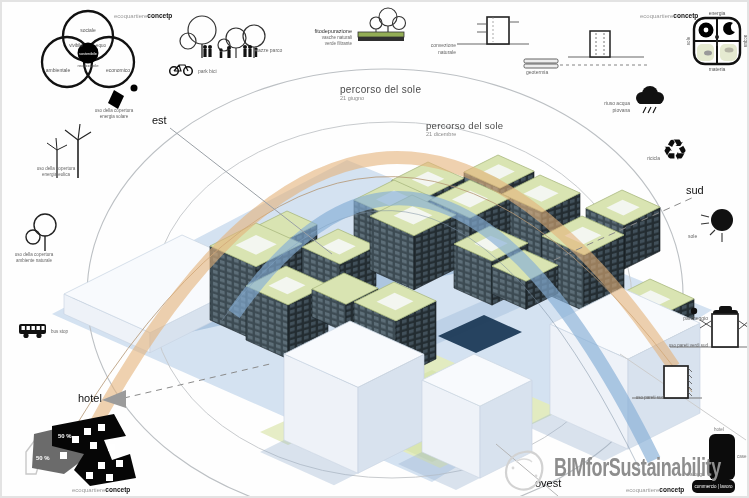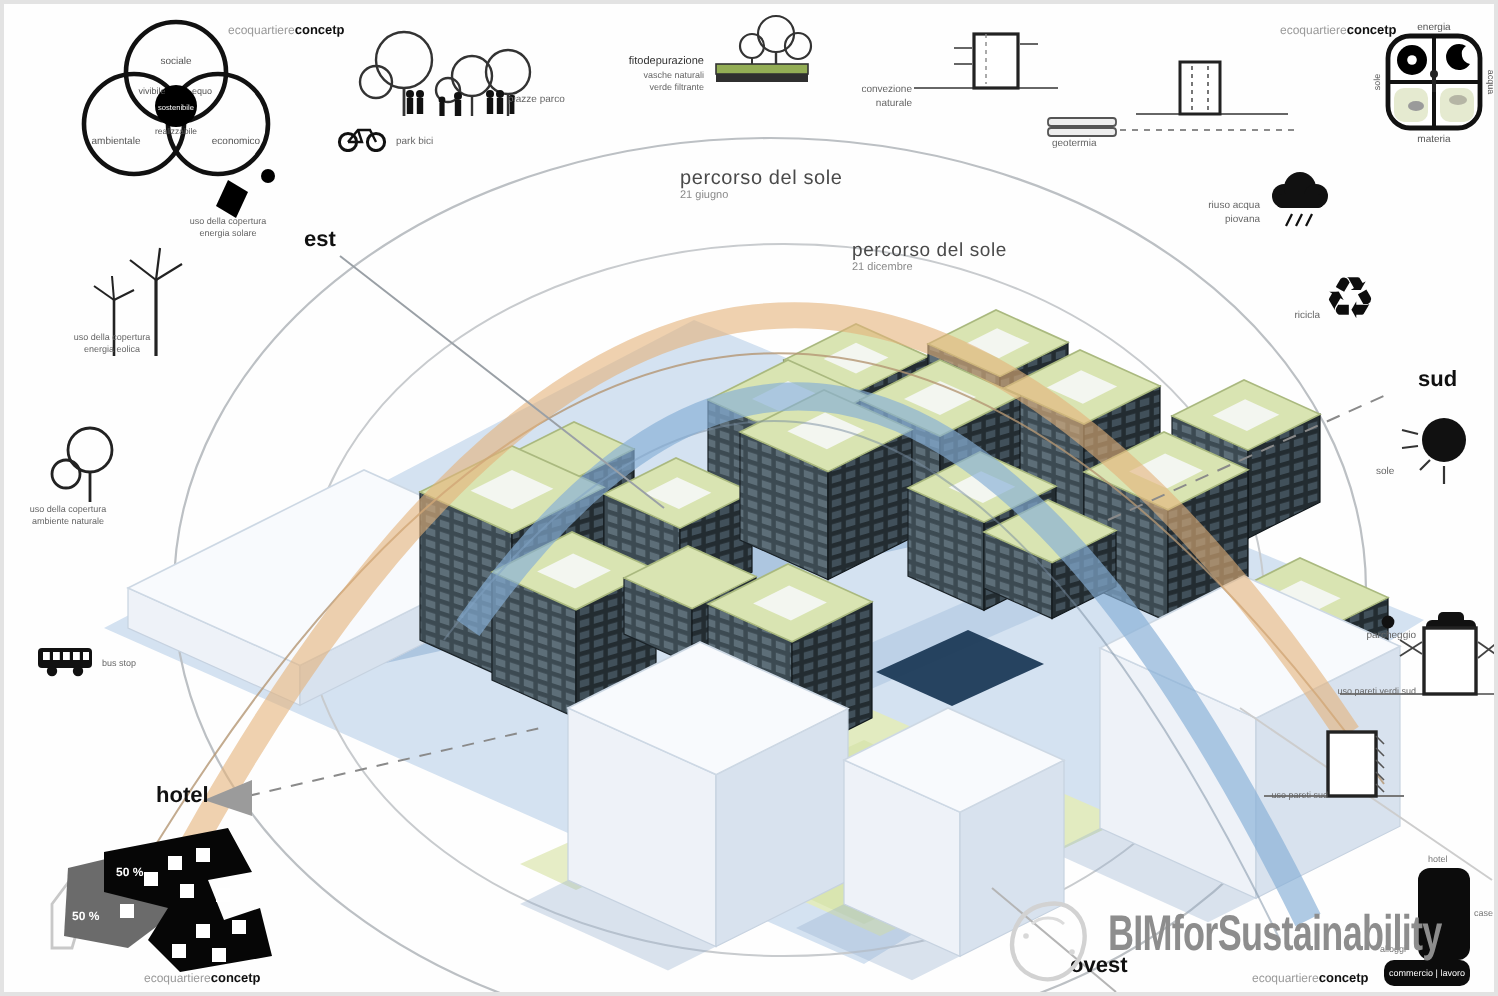--- a/index.html
+++ b/index.html
@@ -3,21 +3,21 @@
 <meta charset="utf-8">
 <style>
   html,body{margin:0;padding:0;background:#fff;}
   #board{position:relative;width:745px;height:494px;background:#fefefe;border:2px solid #e3e3e3;
          overflow:hidden;font-family:"Liberation Sans",sans-serif;}
   svg{display:block}
   .abs{position:absolute}
   .lbl{position:absolute;color:#666;line-height:1.3;z-index:20}
   .t45{font-size:4.5px}.t5{font-size:5px}.t55{font-size:5.5px}
   .ctr{text-align:center}.rt{text-align:right}
-  .compass{position:absolute;font-size:11px;font-weight:bold;color:#101010;z-index:22}
+  .compass{position:absolute;font-size:11px;font-weight:normal;color:#101010;z-index:22}
   .sunlab{position:absolute;z-index:21;color:#4a4a4a}
   .sunlab .m{font-size:10px;letter-spacing:.3px}
   .sunlab .d{font-size:5.5px;color:#8a8a8a}
   .brand{position:absolute;z-index:22;font-size:6px;color:#999;white-space:nowrap}
   .brand b{color:#111;font-size:6.5px}
   .blackbar{position:absolute;background:#0c0c0c;z-index:18}
   .v-bar{left:707px;top:432px;width:26px;height:46px;border-radius:6px}
   .h-bar{left:690px;top:478px;width:43px;height:13px;border-radius:5px;display:flex;align-items:center;justify-content:center}
   .h-bar span{color:#fff;font-size:4.5px;white-space:nowrap}
   #watermark{position:absolute;left:552px;top:451px;z-index:30;color:#8d8d8d;font-weight:bold;
@@ -440,21 +440,21 @@
       <rect x="62" y="60" width="7" height="7"></rect>
         <rect x="82" y="62" width="7" height="7"></rect>
       <rect x="36" y="40" width="7" height="7"></rect>
         <rect x="48" y="24" width="7" height="7"></rect>
     </g>
     <text x="34" y="26" font-size="6" font-weight="bold" fill="#fff">50 %</text>
     <text x="12" y="48" font-size="6" font-weight="bold" fill="#fff">50 %</text>
   </svg>
 
   <div class="compass" style="left:150px;top:112px">est</div>
-  <div class="compass" style="left:707px;top:182px">sud</div>
+  <div class="compass" style="left:684px;top:182px">sud</div>
   <div class="compass" style="left:76px;top:390px">hotel</div>
   <div class="compass" style="left:533px;top:475px">ovest</div>
 
   <div class="sunlab" style="left:338px;top:82px">
     <div class="m">percorso del sole</div>
     <div class="d">21 giugno</div>
   </div>
   <div class="sunlab" style="left:424px;top:118px">
     <div class="m" style="font-size:9.5px">percorso del sole</div>
     <div class="d">21 dicembre</div>

